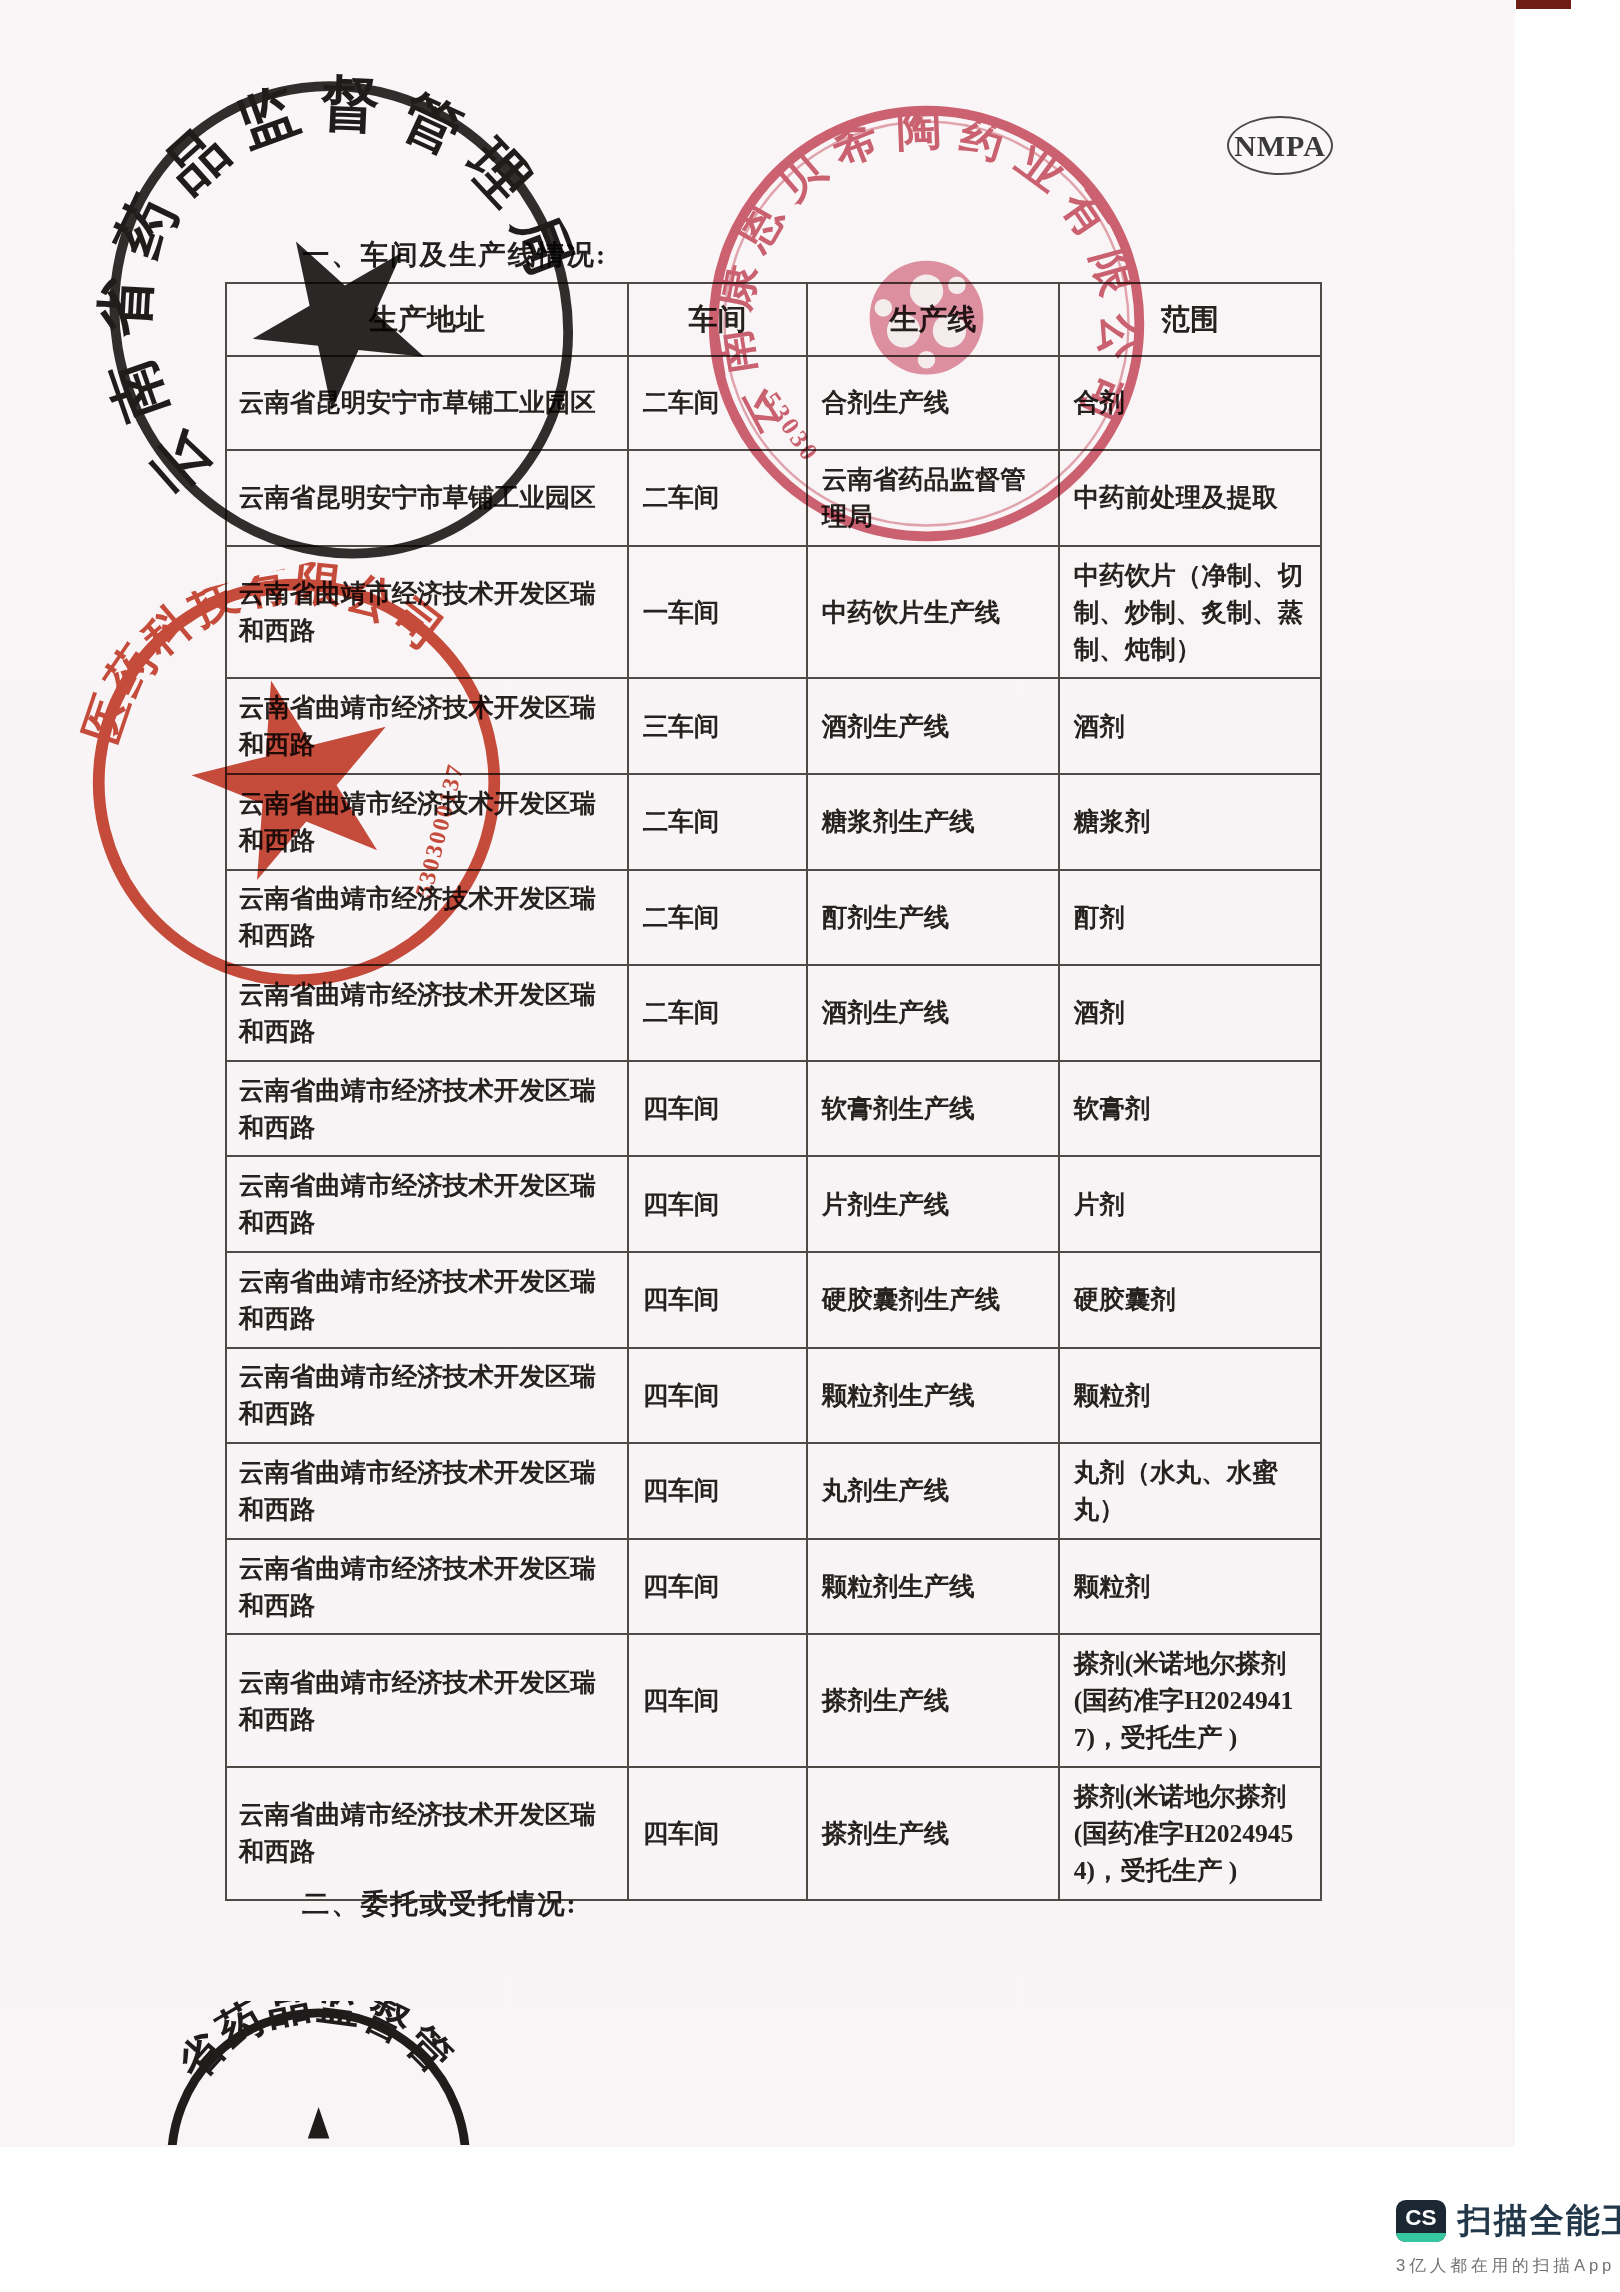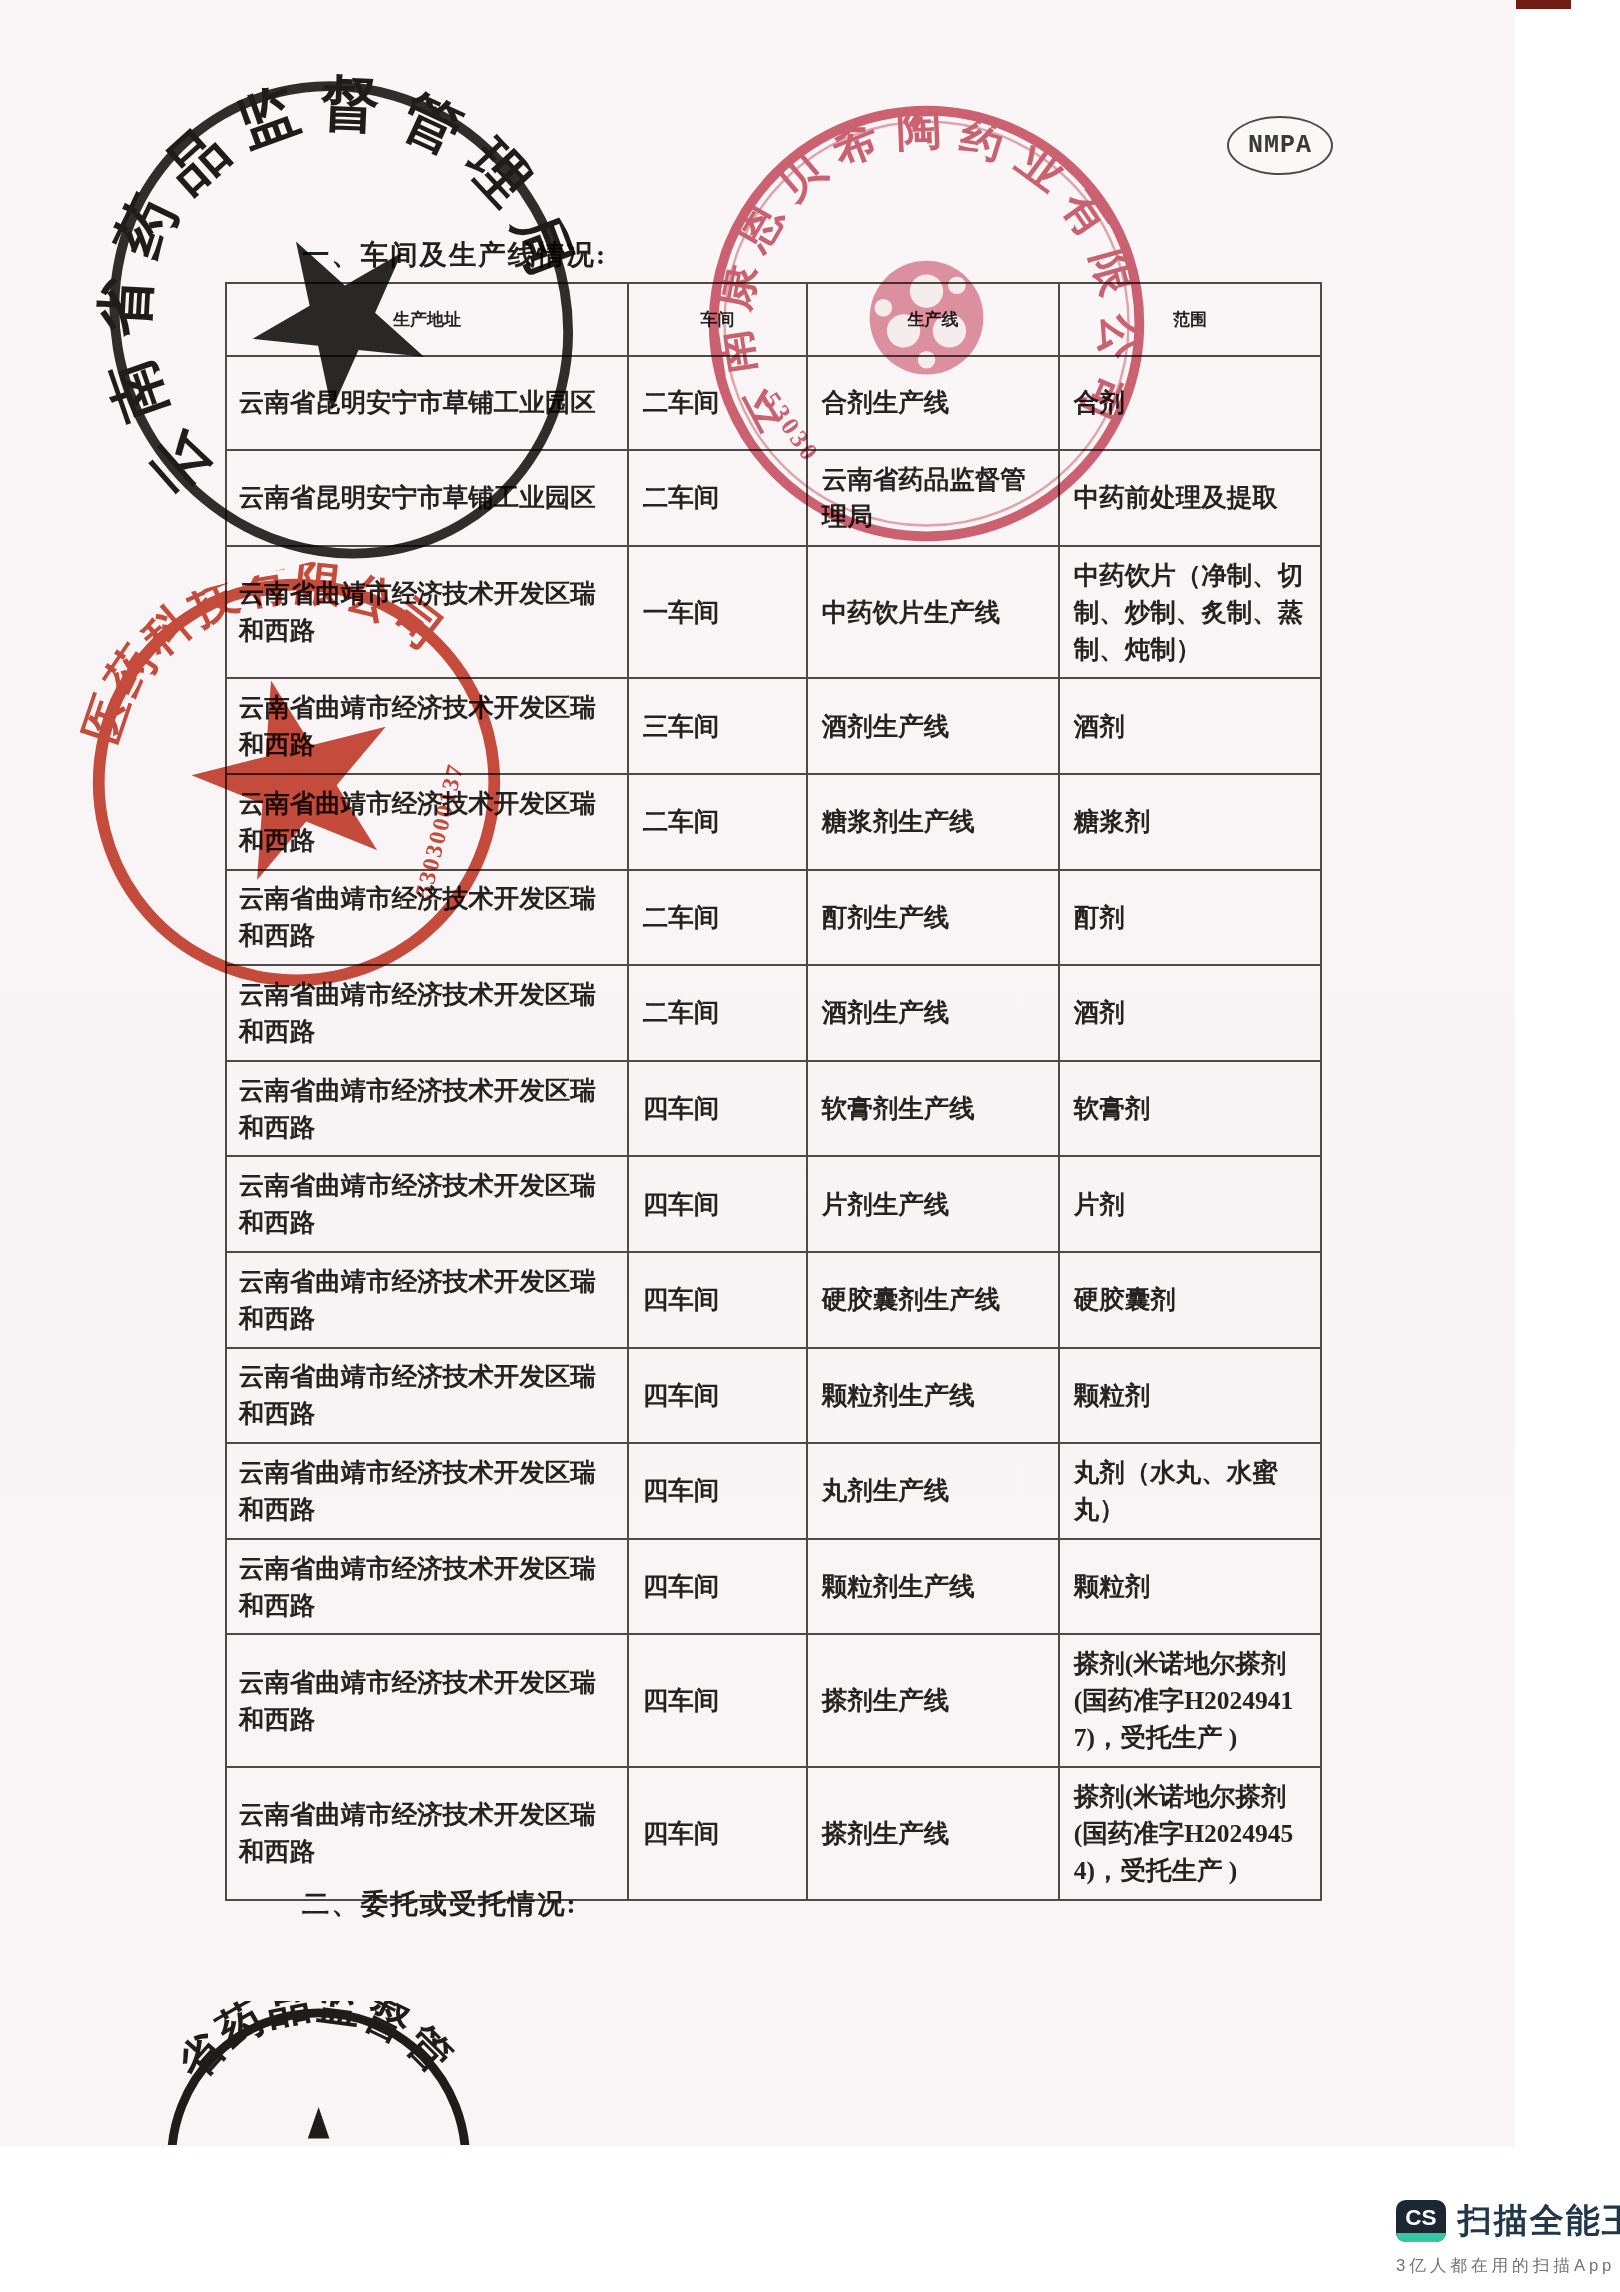--- a/index.html
+++ b/index.html
@@ -19,34 +19,34 @@
   .heading{
     position:absolute;color:#21201e;font-weight:700;font-size:27.4px;
     letter-spacing:2px;white-space:nowrap;
   }
   .h1{left:302px;top:237px;}
   .h2{left:302px;top:1886px;text-align:center;}
   .nmpa-badge{
     position:absolute;left:1227px;top:116px;width:102px;height:55px;
     border:2.9px solid #4a4a4a;border-radius:50%;
     display:flex;align-items:center;justify-content:center;
-    font-family:Liberation Mono, monospace;
-    font-weight:700;font-size:25px;color:#3a3a3a;letter-spacing:1px;
+    font-family:Liberation Serif, serif;
+    font-weight:700;font-size:30px;color:#3a3a3a;letter-spacing:1px;
     background:rgba(255,255,255,0.25);
   }
   table.doc-table{
     position:absolute;left:225px;top:282px;width:1095px;
     border-collapse:collapse;table-layout:fixed;
   }
   .doc-table th,.doc-table td{
     border:2px solid #4f4a46;color:#262220;font-weight:700;
     font-size:25.5px;line-height:37px;vertical-align:middle;
     padding:9.8px 9.8px;word-break:break-all;
   }
-  .doc-table th{text-align:center;height:51px;font-size:17px;}
+  .doc-table th{text-align:center;height:51px;font-size:29px;}
   .doc-table td{height:73px;}
   td.c-addr{padding-left:11.8px;}
   td.c-ws,td.c-line,td.c-scope{padding-left:13.7px;}
   .stamp{position:absolute;mix-blend-mode:multiply;pointer-events:none;}
   .stamp-black-top{left:101px;top:67px;transform:rotate(-30deg);}
   .stamp-red-company{left:699px;top:96px;opacity:.85;}
   .stamp-red-tech{left:81px;top:572px;transform:rotate(-14deg);opacity:.9;}
   .stamp-bottom-wrap{
     position:absolute;left:147px;top:2001px;width:353px;height:144px;
     overflow:hidden;mix-blend-mode:multiply;

